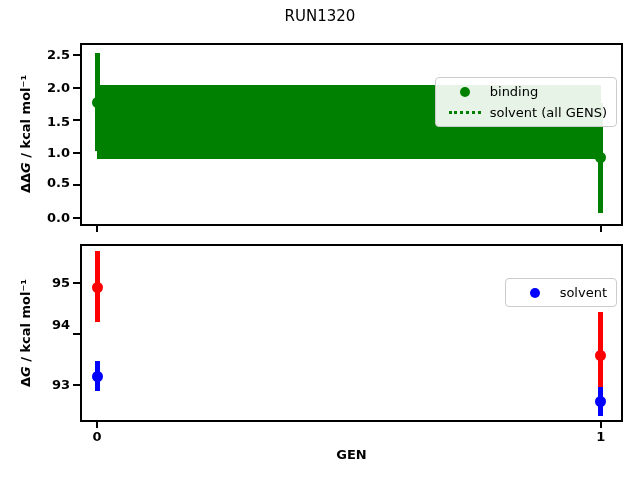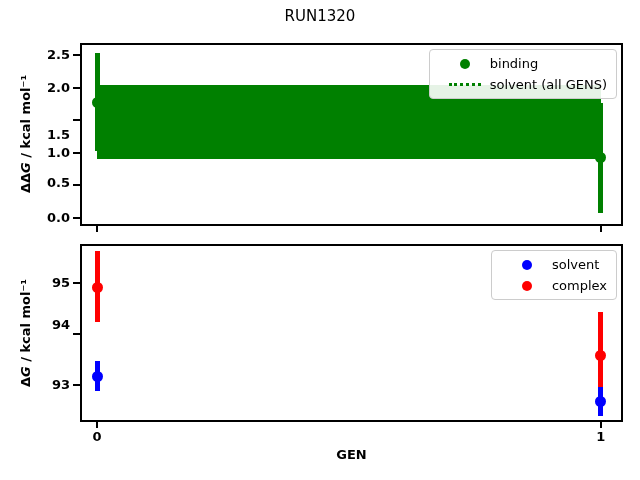--- a/index.html
+++ b/index.html
@@ -17,22 +17,22 @@
   .tick{position:absolute;background:#000;}
   .tick-label{position:absolute;font-size:13px;font-weight:bold;white-space:nowrap;
               line-height:16px;}
   .ytick-label{text-align:right;}
   .xtick-label{text-align:center;}
   .ylabel{position:absolute;font-size:13px;font-weight:bold;white-space:nowrap;
           transform:translate(-50%,-50%) rotate(-90deg);}
   .xlabel{position:absolute;left:80px;width:543px;top:447px;text-align:center;
           font-size:13px;font-weight:bold;}
   .legend{position:absolute;background:rgba(255,255,255,0.9);border:1px solid #cccccc;
-          border-radius:4px;padding:3px 9px 3px 19px;display:flex;flex-direction:column;
-          justify-content:flex-start;z-index:5;}
+          border-radius:4px;padding:3px 9px 3px 13px;display:flex;flex-direction:column;
+          justify-content:flex-start;z-index:5;margin-top:28px;}
   .legend-row{display:flex;align-items:center;height:21px;}
   .legend-handle{width:32px;display:flex;justify-content:center;align-items:center;
                  margin-right:9px;flex:none;}
   .legend-dot{width:10px;height:10px;border-radius:50%;}
   .legend-dotline{width:32px;height:0;border-top:3px dotted #008000;}
   .legend-label{font-size:13px;line-height:16px;white-space:nowrap;}
 </style>
 </head>
 <body>
 
@@ -40,21 +40,21 @@
   <div class="fig-title">RUN1320</div>
 
   <div class="axes axes-top" id="axes0">
       <div class="tick" style="left: -9px; top: 171.514px; width: 7px; height: 2px;"></div>
       <div class="tick-label ytick-label" style="right: calc(100% + 12px); top: 164.514px;">0.0</div>
       <div class="tick" style="left: -9px; top: 139.087px; width: 7px; height: 2px;"></div>
       <div class="tick-label ytick-label" style="right: calc(100% + 12px); top: 130px;">0.5</div>
       <div class="tick" style="left: -9px; top: 106.659px; width: 7px; height: 2px;"></div>
       <div class="tick-label ytick-label" style="right: calc(100% + 12px); top: 99.6594px;">1.0</div>
       <div class="tick" style="left: -9px; top: 74.2319px; width: 7px; height: 2px;"></div>
-      <div class="tick-label ytick-label" style="right: calc(100% + 12px); top: 82px; margin-left: 9px;">1.5</div>
+      <div class="tick-label ytick-label" style="right: calc(100% + 12px); top: 69px; margin-left: 9px;">1.5</div>
       <div class="tick" style="left: -9px; top: 41.8043px; width: 7px; height: 2px;"></div>
       <div class="tick-label ytick-label" style="right: calc(100% + 12px); top: 34.8043px; margin-left: 24px;">2.0</div>
       <div class="tick" style="left: -9px; top: 9.37681px; width: 7px; height: 2px;"></div>
       <div class="tick-label ytick-label" style="right: calc(100% + 12px); top: 2.37681px;">2.5</div>
       <div class="tick" style="left: 14.1121px; top: 181px; width: 2px; height: 6px;"></div>
       <div class="tick" style="left: 517.85px; top: 181px; width: 2px; height: 6px;"></div>
       <div class="band" style="left: 15.1121px; width: 503.738px; top: 39.5616px; height: 74.5833px; background: rgb(0, 128, 0);"></div>
       <div class="ebar" style="left: 12.6121px; width: 5px; top: 7.78261px; height: 98.5797px; background: rgb(0, 128, 0);"></div>
       <div class="marker" style="left: 9.61215px; top: 51.5725px; width: 11px; height: 11px; background: rgb(0, 128, 0);"></div>
       <div class="ebar" style="left: 516.35px; width: 5px; top: 57.721px; height: 110.254px; background: rgb(0, 128, 0);"></div>
@@ -93,26 +93,20 @@
       <div class="marker" style="left: 9.61215px; top: 124.746px; width: 11px; height: 11px; background: rgb(0, 0, 255);"></div>
       <div class="ebar" style="left: 516.35px; width: 5px; top: 141.439px; height: 28.4912px; background: rgb(0, 0, 255);"></div>
       <div class="marker" style="left: 513.35px; top: 149.675px; width: 11px; height: 11px; background: rgb(0, 0, 255);"></div>
       <div class="legend" style="right: 4px; top: 4px;">
         <div class="legend-row">
           <div class="legend-handle">
             <div class="legend-dot" style="background: rgb(0, 0, 255);"></div>
           </div>
           <div class="legend-label">solvent</div>
         </div>
-        <div class="legend-row">
-          <div class="legend-handle">
-            <div class="legend-dot" style="background: rgb(255, 0, 0);"></div>
-          </div>
-          <div class="legend-label">complex</div>
-        </div>
       </div>
     </div>
 
   <div class="ylabel" style="left:25px;top:134px;"><span>ΔΔ</span><i>G</i><span> / kcal mol⁻¹</span></div>
 
   <div class="ylabel" style="left:25px;top:333px;"><span>Δ</span><i>G</i><span> / kcal mol⁻¹</span></div>
 
   <div class="xlabel">GEN</div>
 </div>
 

